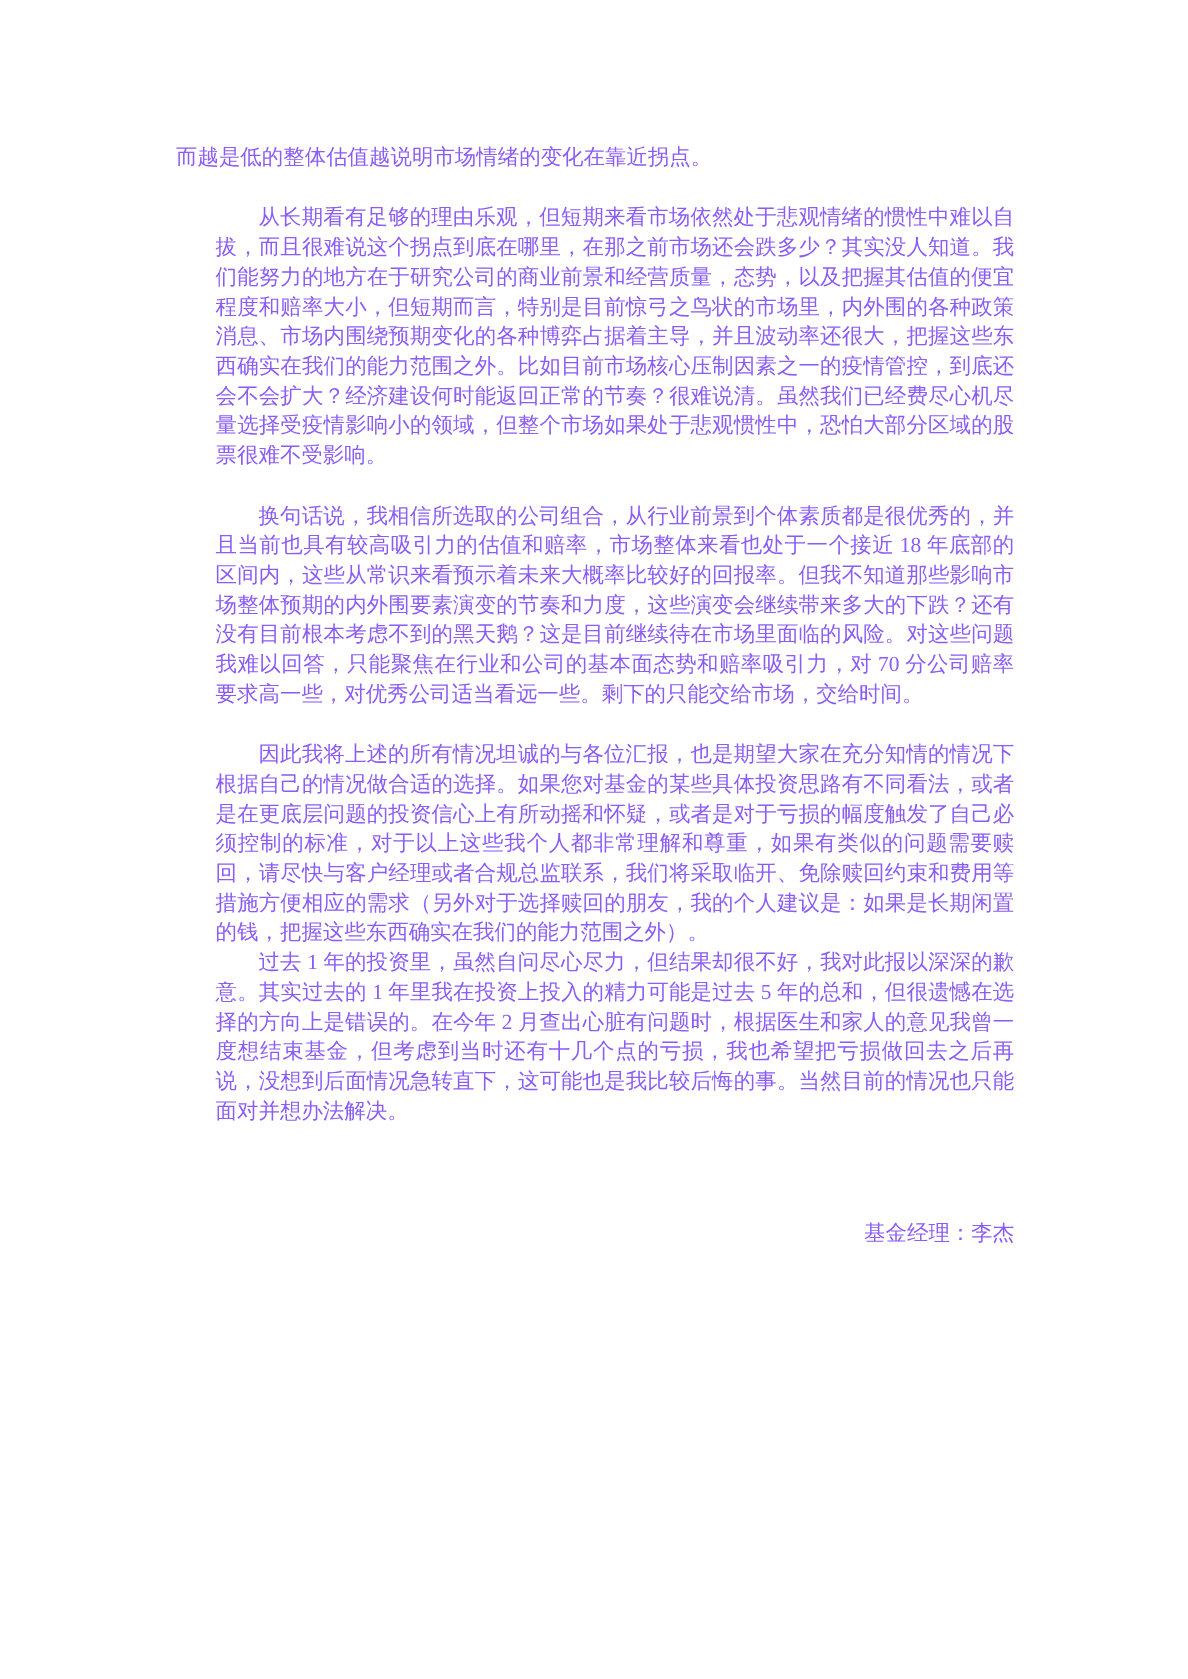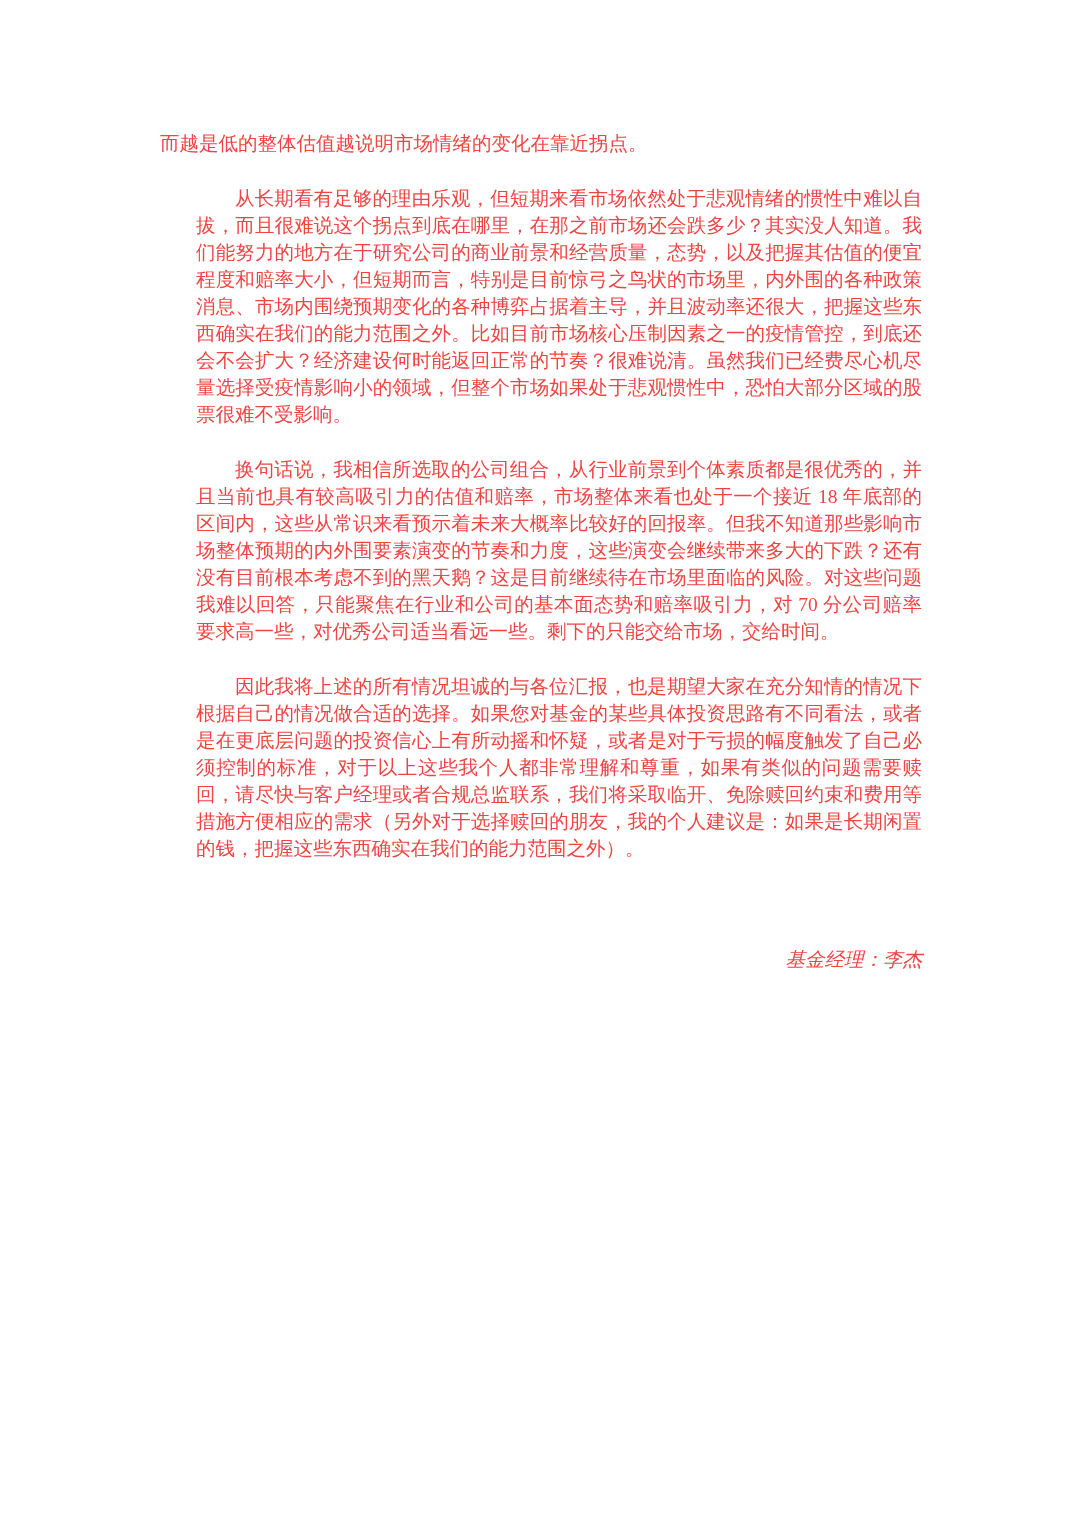--- a/index.html
+++ b/index.html
@@ -11,46 +11,46 @@
     position: relative;
     width: 1080px;
     height: 1526px;
     margin: 0 auto;
     background: #ffffff;
     box-sizing: border-box;
     padding: 130px 158px 0 160px;
     font-family: "Liberation Serif", "DejaVu Serif", serif;
     font-size: 19.5px;
     line-height: 27px;
-    color: #ef4444;
+    color: #8b5cf6;
     overflow: hidden;
   }
   .content p {
     margin: 0;
     text-align: justify;
     text-justify: inter-ideograph;
     word-break: break-all;
   }
   .content p.indent {
     text-indent: 2em;
     margin-left: 36px;
   }
   .content p.space-before {
     margin-top: 28px;
   }
   .signature {
     text-align: right;
     margin-top: 84px;
-    font-style: italic;
   }
 </style>
 </head>
 <body>
 
 <div class="page">
   <div class="content" id="paragraph-container">
       <p>而越是低的整体估值越说明市场情绪的变化在靠近拐点。</p>
       <p class="indent space-before">从长期看有足够的理由乐观，但短期来看市场依然处于悲观情绪的惯性中难以自拔，而且很难说这个拐点到底在哪里，在那之前市场还会跌多少？其实没人知道。我们能努力的地方在于研究公司的商业前景和经营质量，态势，以及把握其估值的便宜程度和赔率大小，但短期而言，特别是目前惊弓之鸟状的市场里，内外围的各种政策消息、市场内围绕预期变化的各种博弈占据着主导，并且波动率还很大，把握这些东西确实在我们的能力范围之外。比如目前市场核心压制因素之一的疫情管控，到底还会不会扩大？经济建设何时能返回正常的节奏？很难说清。虽然我们已经费尽心机尽量选择受疫情影响小的领域，但整个市场如果处于悲观惯性中，恐怕大部分区域的股票很难不受影响。</p>
       <p class="indent space-before">换句话说，我相信所选取的公司组合，从行业前景到个体素质都是很优秀的，并且当前也具有较高吸引力的估值和赔率，市场整体来看也处于一个接近 18 年底部的区间内，这些从常识来看预示着未来大概率比较好的回报率。但我不知道那些影响市场整体预期的内外围要素演变的节奏和力度，这些演变会继续带来多大的下跌？还有没有目前根本考虑不到的黑天鹅？这是目前继续待在市场里面临的风险。对这些问题我难以回答，只能聚焦在行业和公司的基本面态势和赔率吸引力，对 70 分公司赔率要求高一些，对优秀公司适当看远一些。剩下的只能交给市场，交给时间。</p>
       <p class="indent space-before">因此我将上述的所有情况坦诚的与各位汇报，也是期望大家在充分知情的情况下根据自己的情况做合适的选择。如果您对基金的某些具体投资思路有不同看法，或者是在更底层问题的投资信心上有所动摇和怀疑，或者是对于亏损的幅度触发了自己必须控制的标准，对于以上这些我个人都非常理解和尊重，如果有类似的问题需要赎回，请尽快与客户经理或者合规总监联系，我们将采取临开、免除赎回约束和费用等措施方便相应的需求（另外对于选择赎回的朋友，我的个人建议是：如果是长期闲置的钱，把握这些东西确实在我们的能力范围之外）。</p>
+      <p class="indent">过去 1 年的投资里，虽然自问尽心尽力，但结果却很不好，我对此报以深深的歉意。其实过去的 1 年里我在投资上投入的精力可能是过去 5 年的总和，但很遗憾在选择的方向上是错误的。在今年 2 月查出心脏有问题时，根据医生和家人的意见我曾一度想结束基金，但考虑到当时还有十几个点的亏损，我也希望把亏损做回去之后再说，没想到后面情况急转直下，这可能也是我比较后悔的事。当然目前的情况也只能面对并想办法解决。</p>
     </div>
   <div class="signature">基金经理：李杰</div>
 </div>
 
 </body></html>

